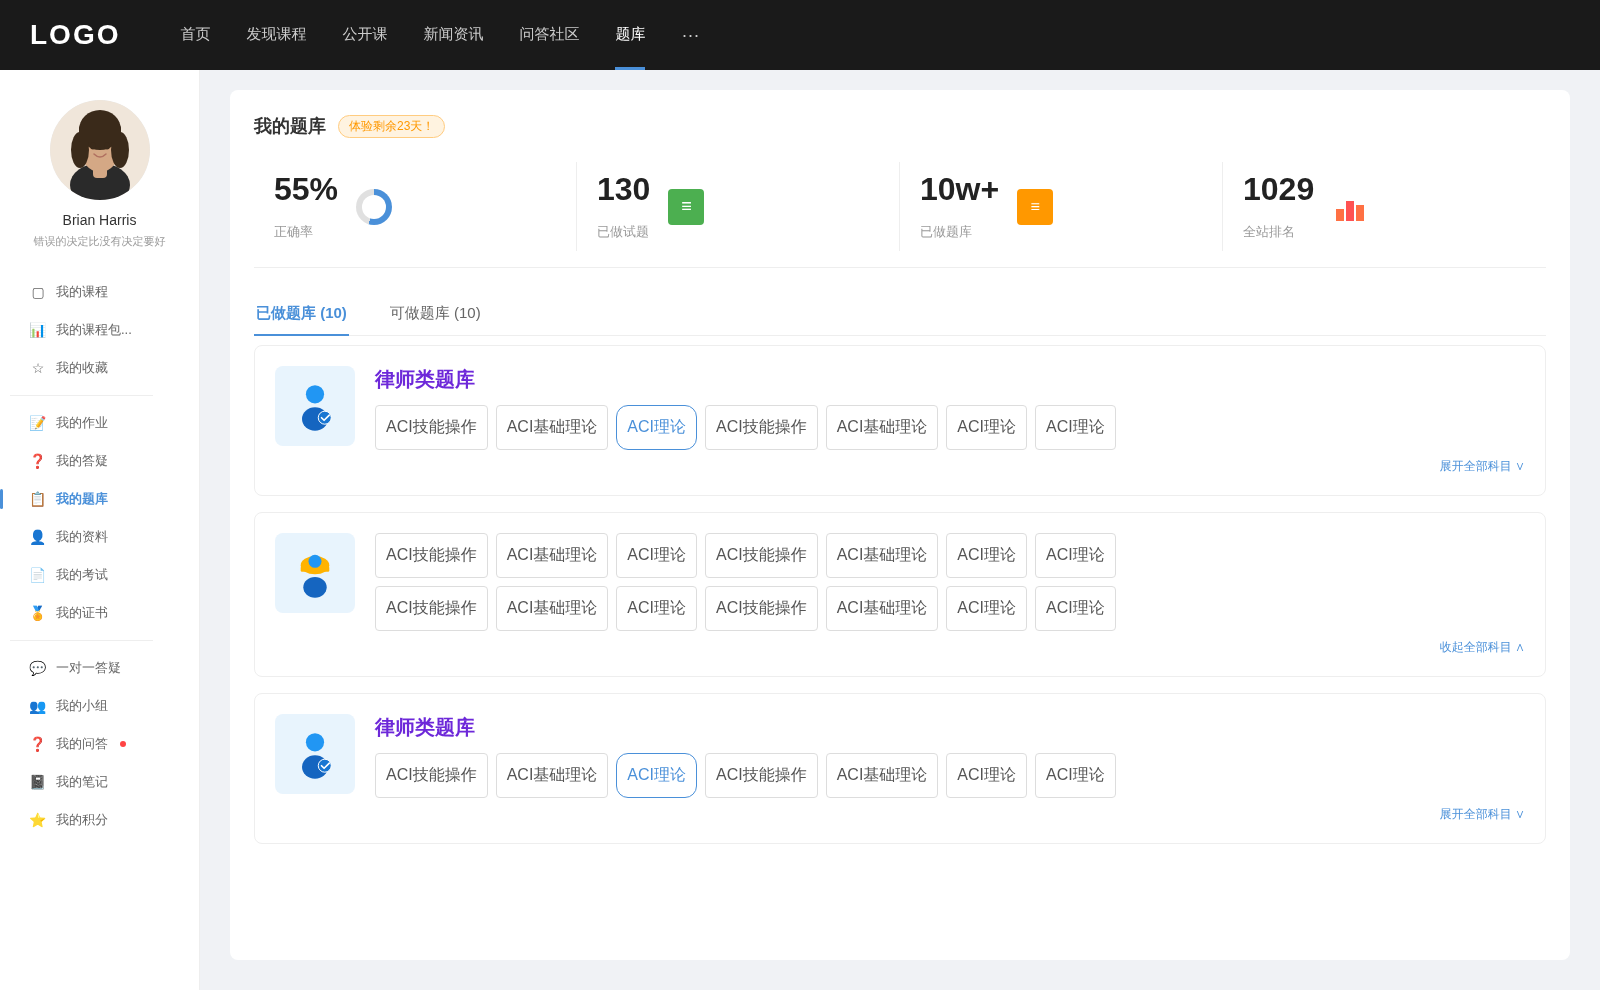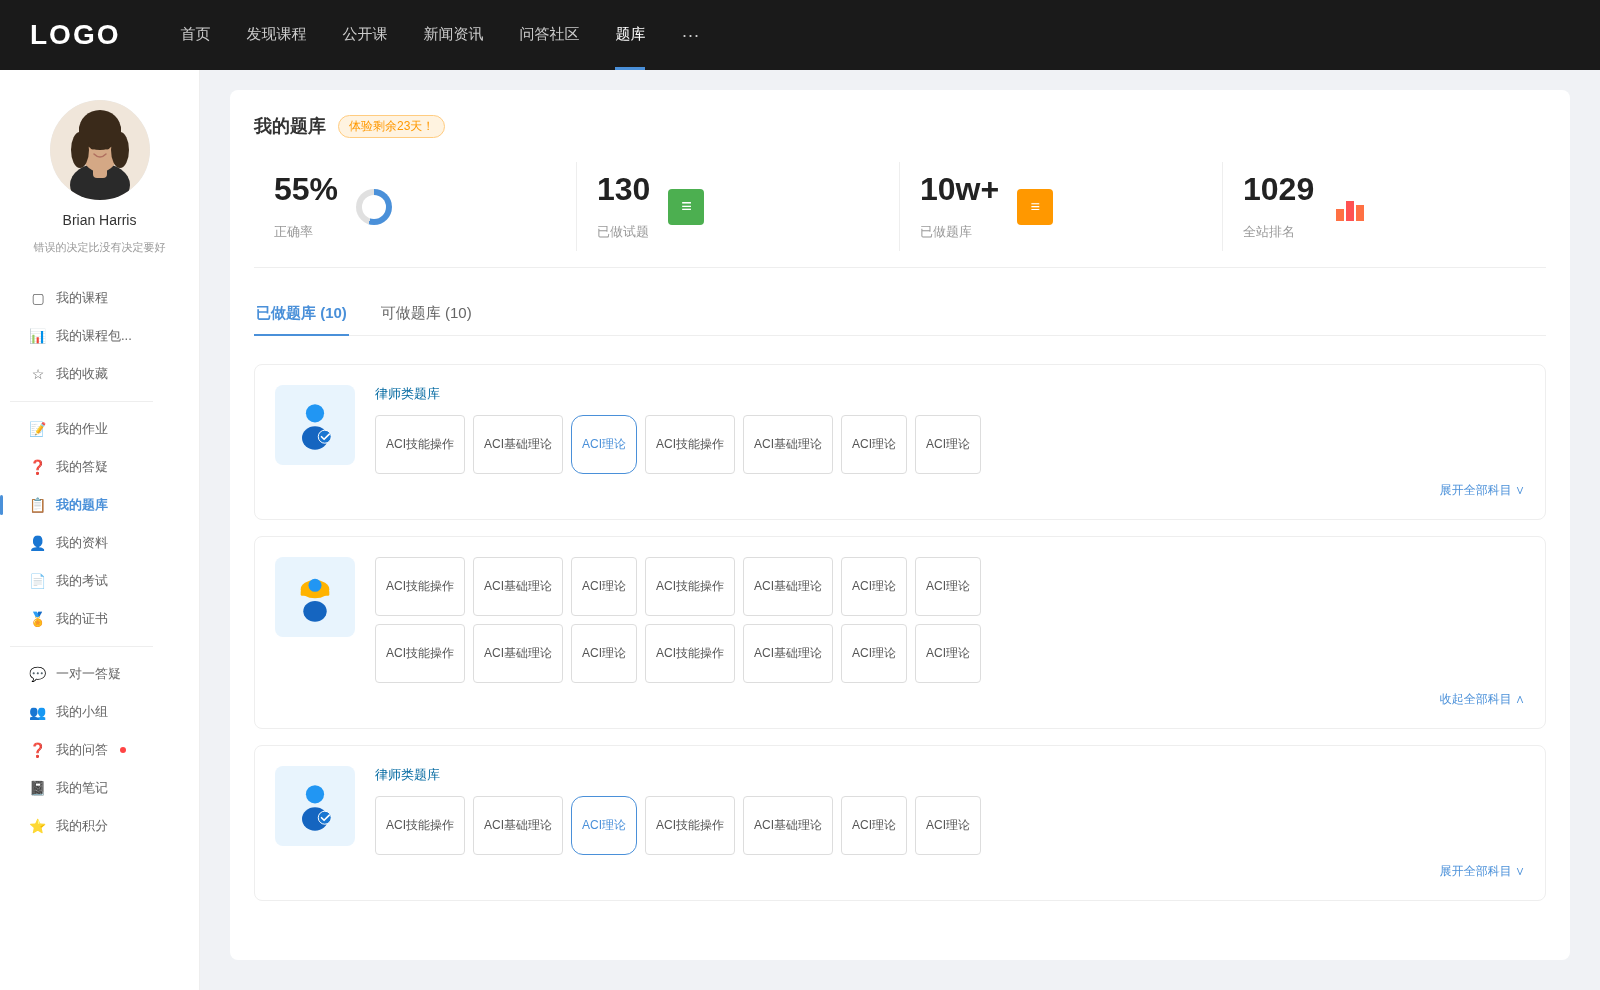--- a/index.html
+++ b/index.html
@@ -107,21 +107,21 @@
       width: 100px; height: 100px;
       border-radius: 50%;
       overflow: hidden;
       margin-bottom: 12px;
       background: #e8e8e8;
     }
     .sidebar-name {
       font-size: 14px;
       color: #333;
       font-weight: 500;
-      margin-bottom: 12px;
+      margin-bottom: 6px;
     }
     .sidebar-motto {
       font-size: 11px;
       color: #999;
       margin-bottom: 24px;
       text-align: center;
       padding: 0 10px;
     }
     .sidebar-divider {
       width: 80%;
@@ -237,22 +237,22 @@
       margin-top: 16px;
     }
     .stat-icon {
       width: 40px; height: 40px;
       display: flex; align-items: center; justify-content: center;
     }
 
     
     .tabs-row {
       display: flex;
-      gap: 30px;
-      margin-bottom: 28px;
+      gap: 39px;
+      margin-bottom: 9px;
       border-bottom: 1px solid #eee;
     }
     .tab-item {
       padding: 8px 2px 12px;
       font-size: 15px;
       color: #666;
       cursor: pointer;
       position: relative;
     }
     .tab-item.active {
@@ -279,36 +279,36 @@
     }
     .bank-icon-wrap {
       width: 80px; height: 80px;
       background: #e8f4fd;
       border-radius: 8px;
       display: flex; align-items: center; justify-content: center;
       flex-shrink: 0;
     }
     .bank-body { flex: 1; }
     .bank-title {
-      font-size: 13px;
-      font-weight: 400;
-      color: #0369a1;
+      font-size: 20px;
+      font-weight: 700;
+      color: #6d28d9;
       margin-bottom: 12px;
     }
     .tags-row {
       display: flex;
       flex-wrap: wrap;
       gap: 8px;
       margin-bottom: 8px;
     }
     .tag {
-      padding: 20px 10px;
+      padding: 11px 10px;
       border: 1px solid #ddd;
       border-radius: 4px;
-      font-size: 12px;
+      font-size: 16px;
       color: #555;
       cursor: pointer;
       text-align: right;
     }
     .tag.active {
       border-color: #4a90d9;
       color: #4a90d9;
       border-radius: 12px;
     }
     .expand-link {

